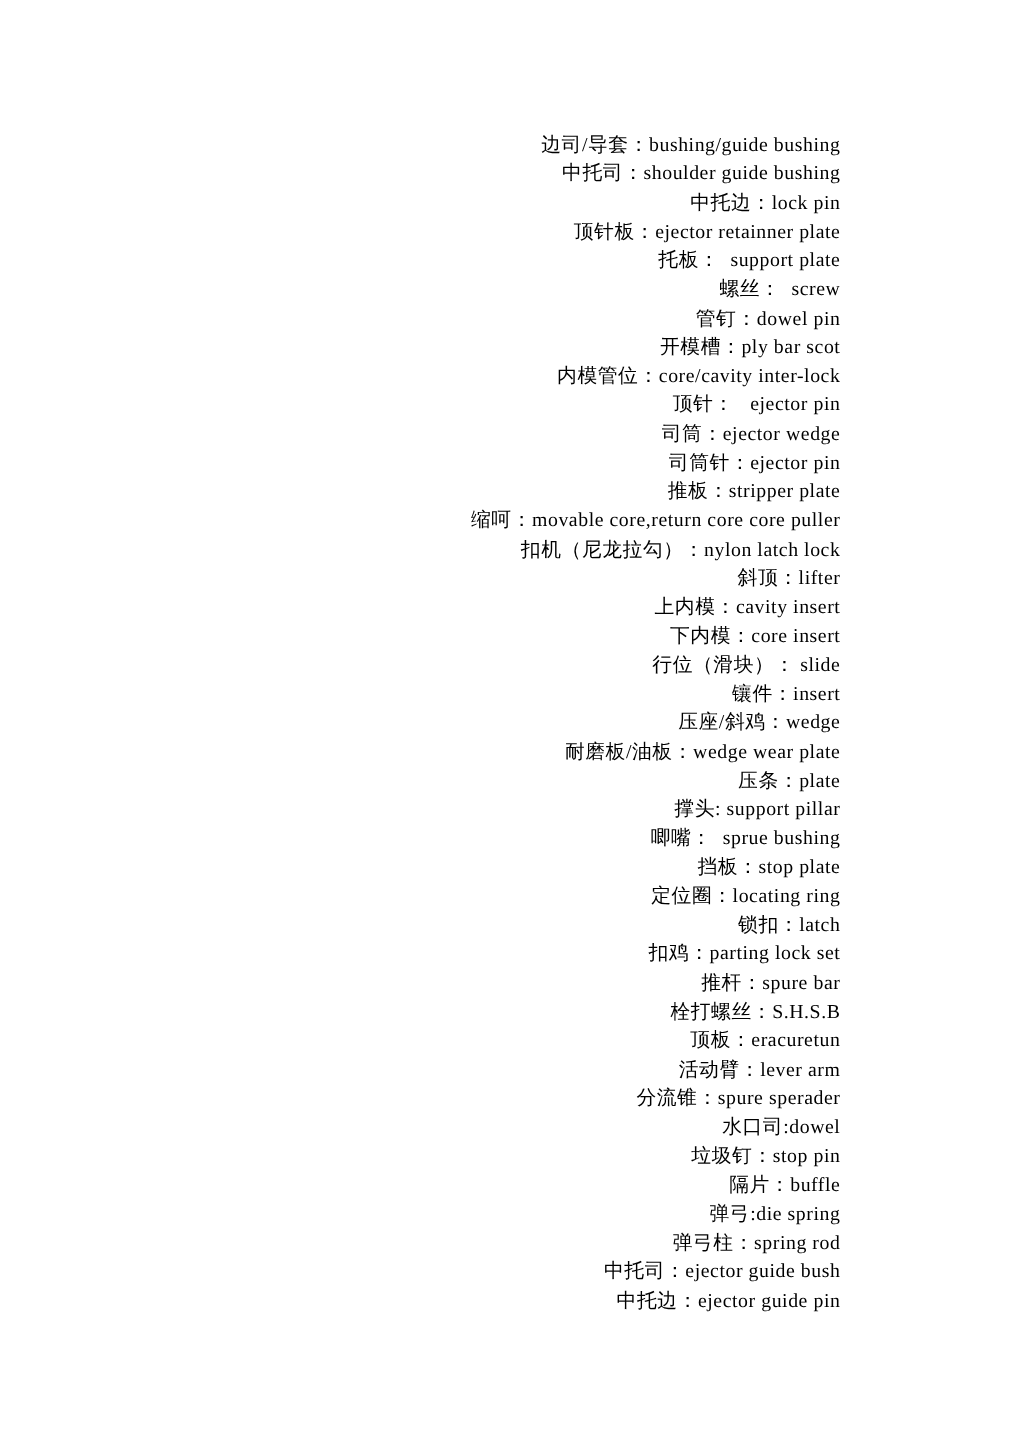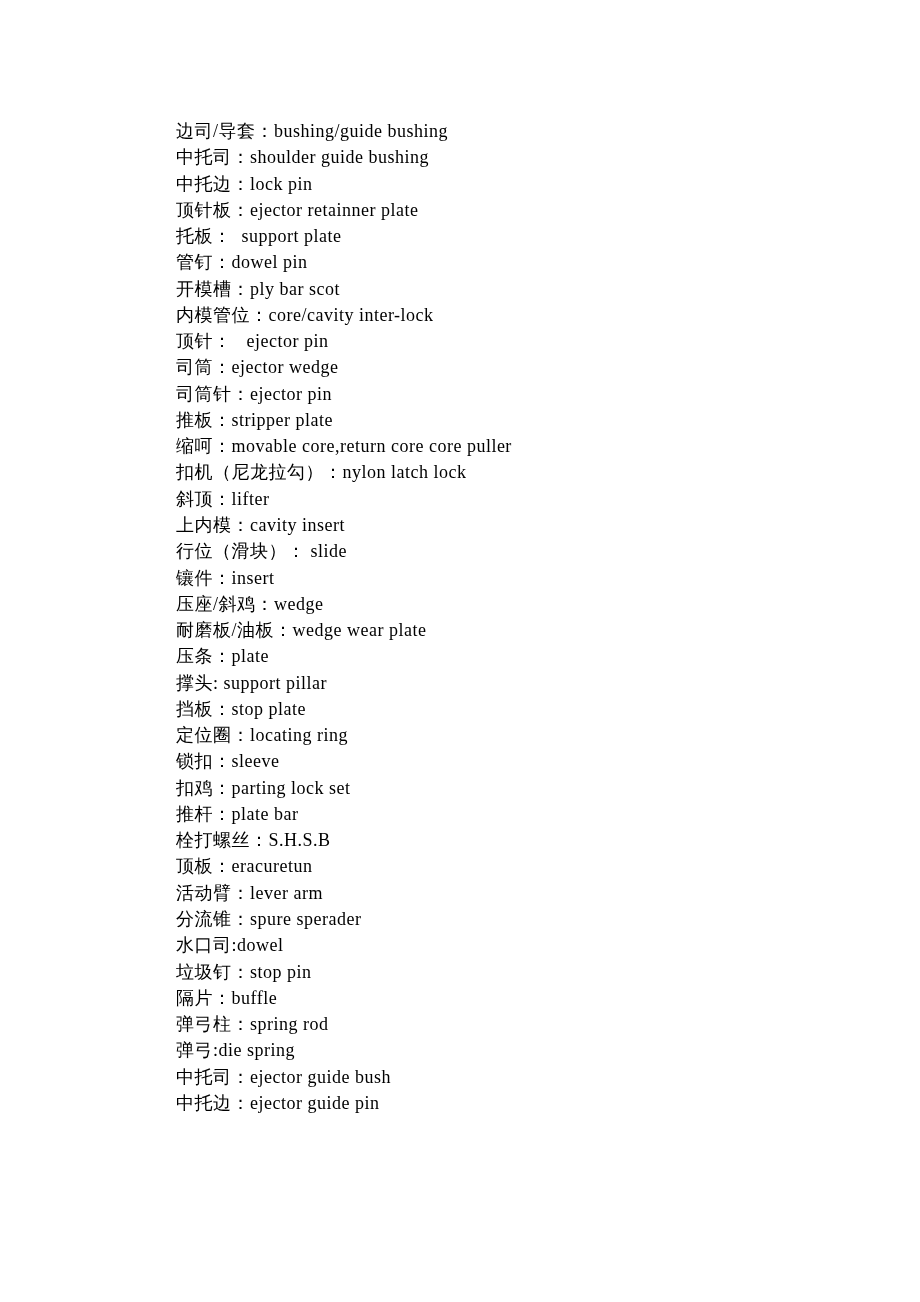--- a/index.html
+++ b/index.html
@@ -9,63 +9,67 @@
     font-family:"SimSun","Songti SC","AR PL UMing CN","Times New Roman",serif;
     font-size:18px;
     line-height:1.46;
     color:#000;
   }
   .page{
     width:764px;
     min-height:1302px;
     box-sizing:border-box;
     padding:118px 0 0 176px;
+    text-align:right;
   }
   .line{
     white-space:pre;
     letter-spacing:0.5px;
   }
 </style>
 </head>
 <body>
 
 <div class="page">
   <div id="content">
       <div class="line">边司/导套：bushing/guide bushing</div>
       <div class="line">中托司：shoulder guide bushing</div>
       <div class="line">中托边：lock pin</div>
       <div class="line">顶针板：ejector retainner plate</div>
       <div class="line">托板：  support plate</div>
+      <div class="line">螺丝：  screw</div>
       <div class="line">管钉：dowel pin</div>
       <div class="line">开模槽：ply bar scot</div>
       <div class="line">内模管位：core/cavity inter-lock</div>
       <div class="line">顶针：   ejector pin</div>
       <div class="line">司筒：ejector wedge</div>
       <div class="line">司筒针：ejector pin</div>
       <div class="line">推板：stripper plate</div>
       <div class="line">缩呵：movable core,return core core puller</div>
       <div class="line">扣机（尼龙拉勾）：nylon latch lock</div>
       <div class="line">斜顶：lifter</div>
       <div class="line">上内模：cavity insert</div>
+      <div class="line">下内模：core insert</div>
       <div class="line">行位（滑块）： slide</div>
       <div class="line">镶件：insert</div>
       <div class="line">压座/斜鸡：wedge</div>
       <div class="line">耐磨板/油板：wedge wear plate</div>
       <div class="line">压条：plate</div>
       <div class="line">撑头: support pillar</div>
+      <div class="line">唧嘴：  sprue bushing</div>
       <div class="line">挡板：stop plate</div>
       <div class="line">定位圈：locating ring</div>
-      <div class="line">锁扣：sleeve</div>
+      <div class="line">锁扣：latch</div>
       <div class="line">扣鸡：parting lock set</div>
-      <div class="line">推杆：plate bar</div>
+      <div class="line">推杆：spure bar</div>
       <div class="line">栓打螺丝：S.H.S.B</div>
       <div class="line">顶板：eracuretun</div>
       <div class="line">活动臂：lever arm</div>
       <div class="line">分流锥：spure sperader</div>
       <div class="line">水口司:dowel</div>
       <div class="line">垃圾钉：stop pin</div>
       <div class="line">隔片：buffle</div>
+      <div class="line">弹弓:die spring</div>
       <div class="line">弹弓柱：spring rod</div>
-      <div class="line">弹弓:die spring</div>
       <div class="line">中托司：ejector guide bush</div>
       <div class="line">中托边：ejector guide pin</div>
     </div>
 </div>
 
 </body></html>

